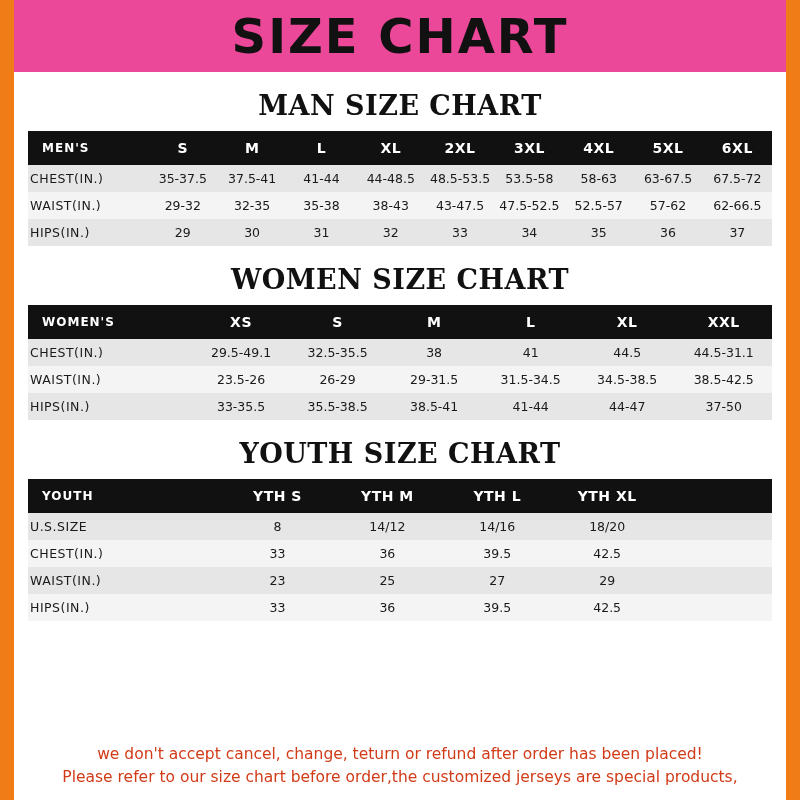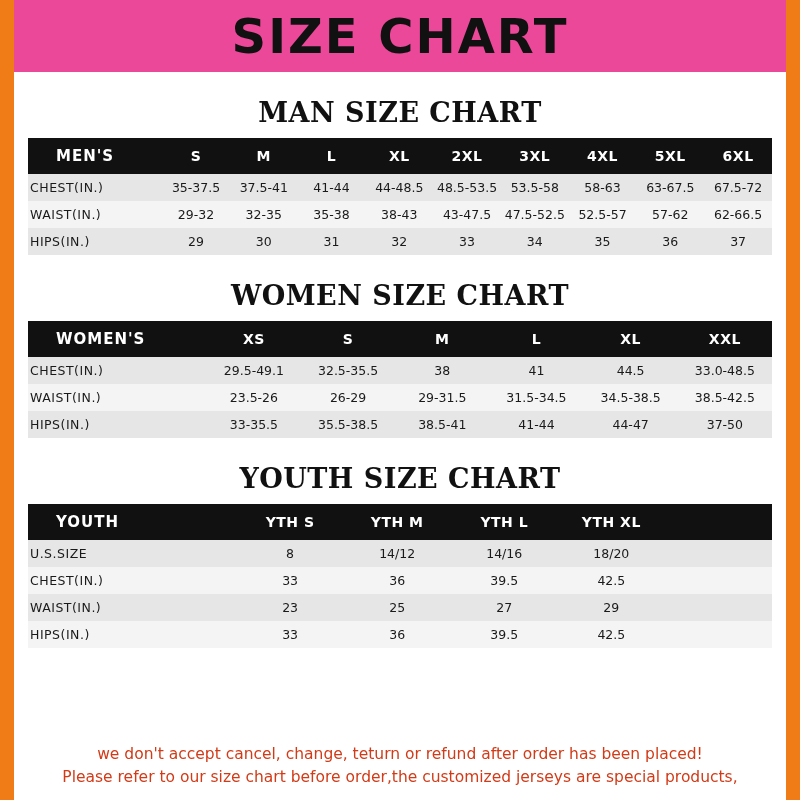--- a/index.html
+++ b/index.html
@@ -41,21 +41,21 @@
     line-height: 1;
   }
   .content {
     flex: 1 1 auto;
     display: flex;
     flex-direction: column;
     padding: 0 14px;
     box-sizing: border-box;
   }
   .section {
-    margin-top: 25px;
+    margin-top: 18px;
   }
   .section-title {
     text-align: center;
     font-family: "DejaVu Serif", serif;
     font-weight: bold;
     font-size: 27px;
     color: #111111;
     letter-spacing: 0.5px;
     margin-bottom: 10px;
   }
@@ -77,22 +77,22 @@
   table.chart thead th {
     background: #111111;
     color: #ffffff;
     font-weight: bold;
     font-size: 14px;
     padding: 9px 2px;
     letter-spacing: 0.5px;
   }
   table.chart thead th.rowlabel {
     text-align: left;
-    padding-left: 28px;
-    font-size: 15px;
+    padding-left: 14px;
+    font-size: 12px;
     letter-spacing: 1px;
   }
   table.chart tbody tr.odd td { background: #e6e6e6; }
   table.chart tbody tr.even td { background: #f4f4f4; }
   table.chart tbody td.rowlabel {
     font-weight: normal;
     letter-spacing: 0.5px;
     text-align: left;
   }
   .footer-note {
@@ -190,21 +190,21 @@
           </tr>
         </thead>
         <tbody>
           <tr class="odd">
             <td class="rowlabel">CHEST(IN.)</td>
             <td>29.5-49.1</td>
             <td>32.5-35.5</td>
             <td>38</td>
             <td>41</td>
             <td>44.5</td>
-            <td>33.0-48.5</td>
+            <td>44.5-31.1</td>
           </tr>
           <tr class="even">
             <td class="rowlabel">WAIST(IN.)</td>
             <td>23.5-26</td>
             <td>26-29</td>
             <td>29-31.5</td>
             <td>31.5-34.5</td>
             <td>34.5-38.5</td>
             <td>38.5-42.5</td>
           </tr>

